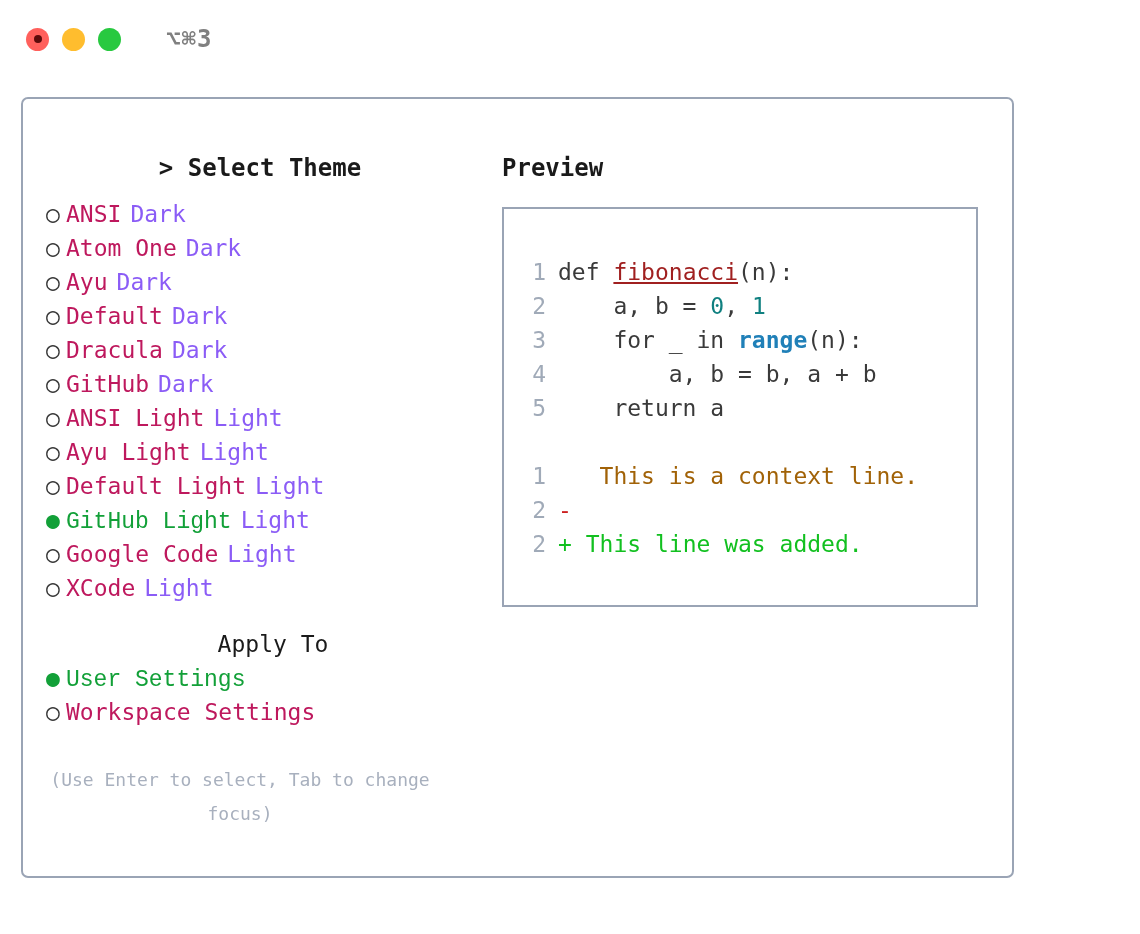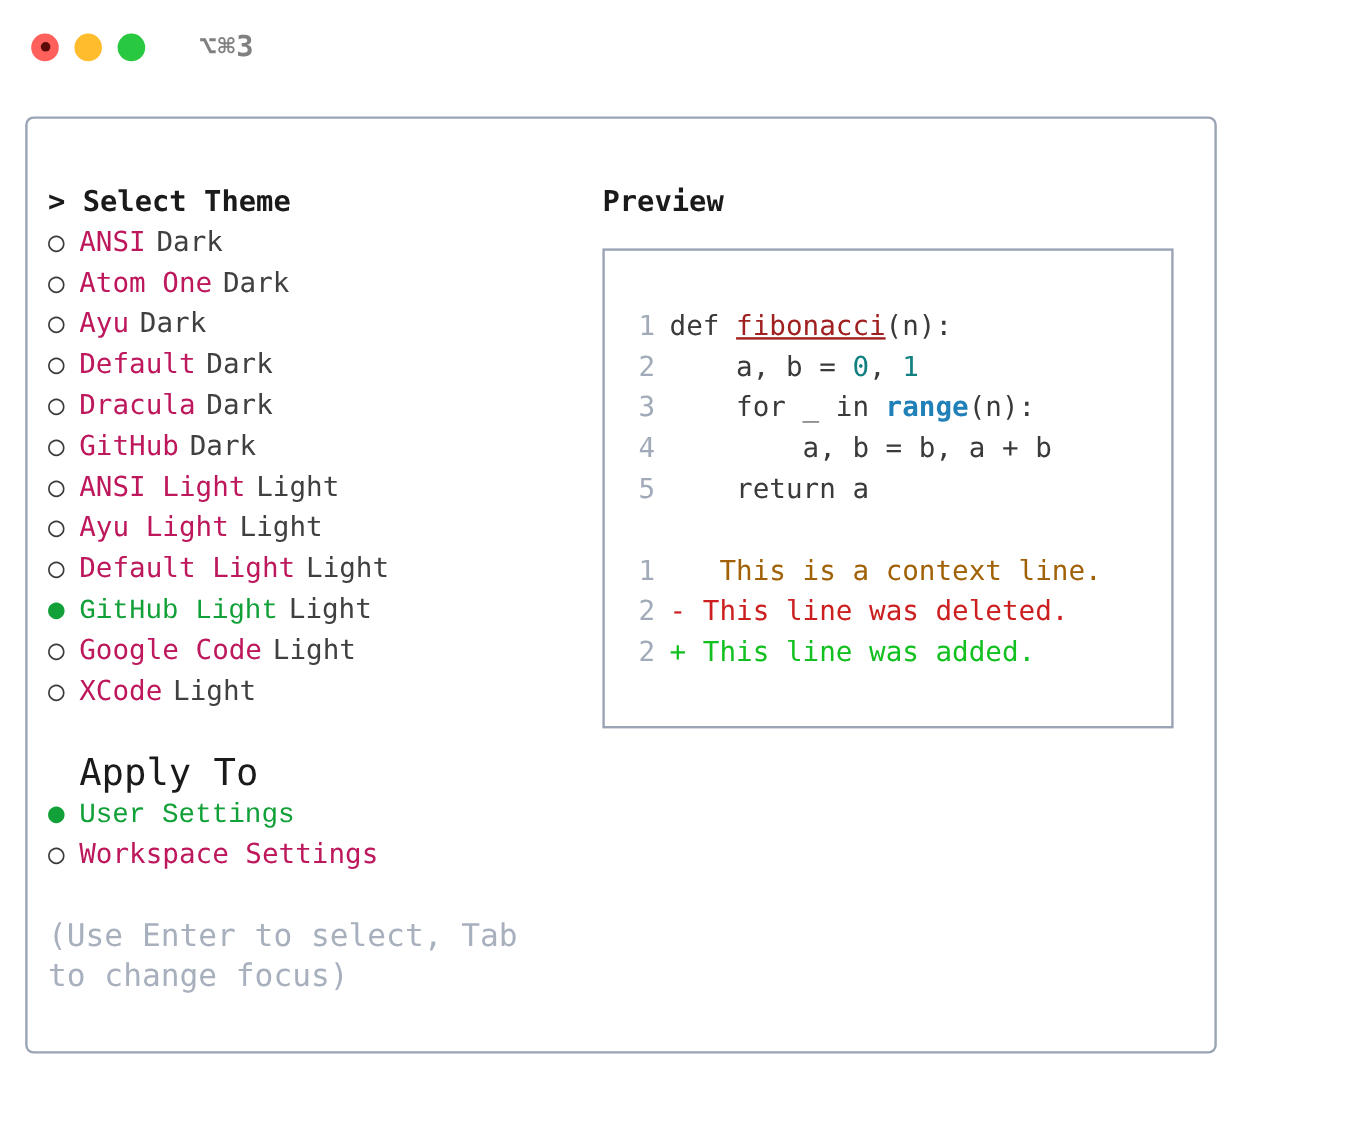--- a/index.html
+++ b/index.html
@@ -78,20 +78,21 @@
     position: absolute;
     left: 0; top: 0;
     width: 100%; height: 100%;
   }
   
   .left-col {
     position: absolute;
     left: 17px;
     top: 52px;
     width: 440px;
+    text-align: center;
   }
   .section-header {
     font-size: 24px;
     font-weight: bold;
     color: #1a1a1a;
     height: 34px;
     line-height: 34px;
     white-space: pre;
   }
   .opt-row {
@@ -105,35 +106,36 @@
   .bullet {
     display: inline-block;
     width: 26px;
     flex: none;
     color: #3a3a3a;
   }
   .bullet.sel { color: #12a038; }
   .opt-label { color: #be185d; }
   .opt-row.selected .opt-label { color: #12a038; font-family: Liberation Mono, monospace; }
   .opt-variant {
-    color: #404040;
+    color: #8b5cf6;
     margin-left: 9px;
+    margin-top: 12px;
   }
   .apply-block { margin-top: 34px; }
   .apply-title {
-    font-size: 31px;
+    font-size: 23px;
     color: #1a1a1a;
     height: 34px;
     line-height: 34px;
     padding-left: 26px;
     white-space: pre;
   }
   .hint {
     margin-top: 34px;
-    font-size: 26px;
+    font-size: 18px;
     line-height: 34px;
     color: #a8b0be;
     width: 400px;
     white-space: pre-wrap;
   }
   
   .right-col {
     position: absolute;
     left: 479px;
     top: 52px;
@@ -223,21 +225,21 @@
           <div id="code-block">
               <div class="code-line"><span class="lineno">1</span><span class="code-text"><span class="tok-plain">def </span><span class="tok-func">fibonacci</span><span class="tok-plain">(n):</span></span></div>
               <div class="code-line"><span class="lineno">2</span><span class="code-text"><span class="tok-plain">    a, b = </span><span class="tok-num">0</span><span class="tok-plain">, </span><span class="tok-num">1</span></span></div>
               <div class="code-line"><span class="lineno">3</span><span class="code-text"><span class="tok-plain">    for _ in </span><span class="tok-builtin">range</span><span class="tok-plain">(n):</span></span></div>
               <div class="code-line"><span class="lineno">4</span><span class="code-text"><span class="tok-plain">        a, b = b, a + b</span></span></div>
               <div class="code-line"><span class="lineno">5</span><span class="code-text"><span class="tok-plain">    return a</span></span></div>
             </div>
           <div class="gap-line"></div>
           <div id="diff-block">
               <div class="code-line"><span class="lineno">1</span><span class="diff-ctx"> </span><span class="diff-ctx">  This is a context line.</span></div>
-              <div class="code-line"><span class="lineno">2</span><span class="diff-del">-</span><span class="diff-del"> This line was deleted.</span></div>
+              <div class="code-line"><span class="lineno">2</span><span class="diff-del">-</span></div>
               <div class="code-line"><span class="lineno">2</span><span class="diff-add">+</span><span class="diff-add"> This line was added.</span></div>
             </div>
         </div>
       </div>
 
     </div>
   </div>
 
 </div>
 

